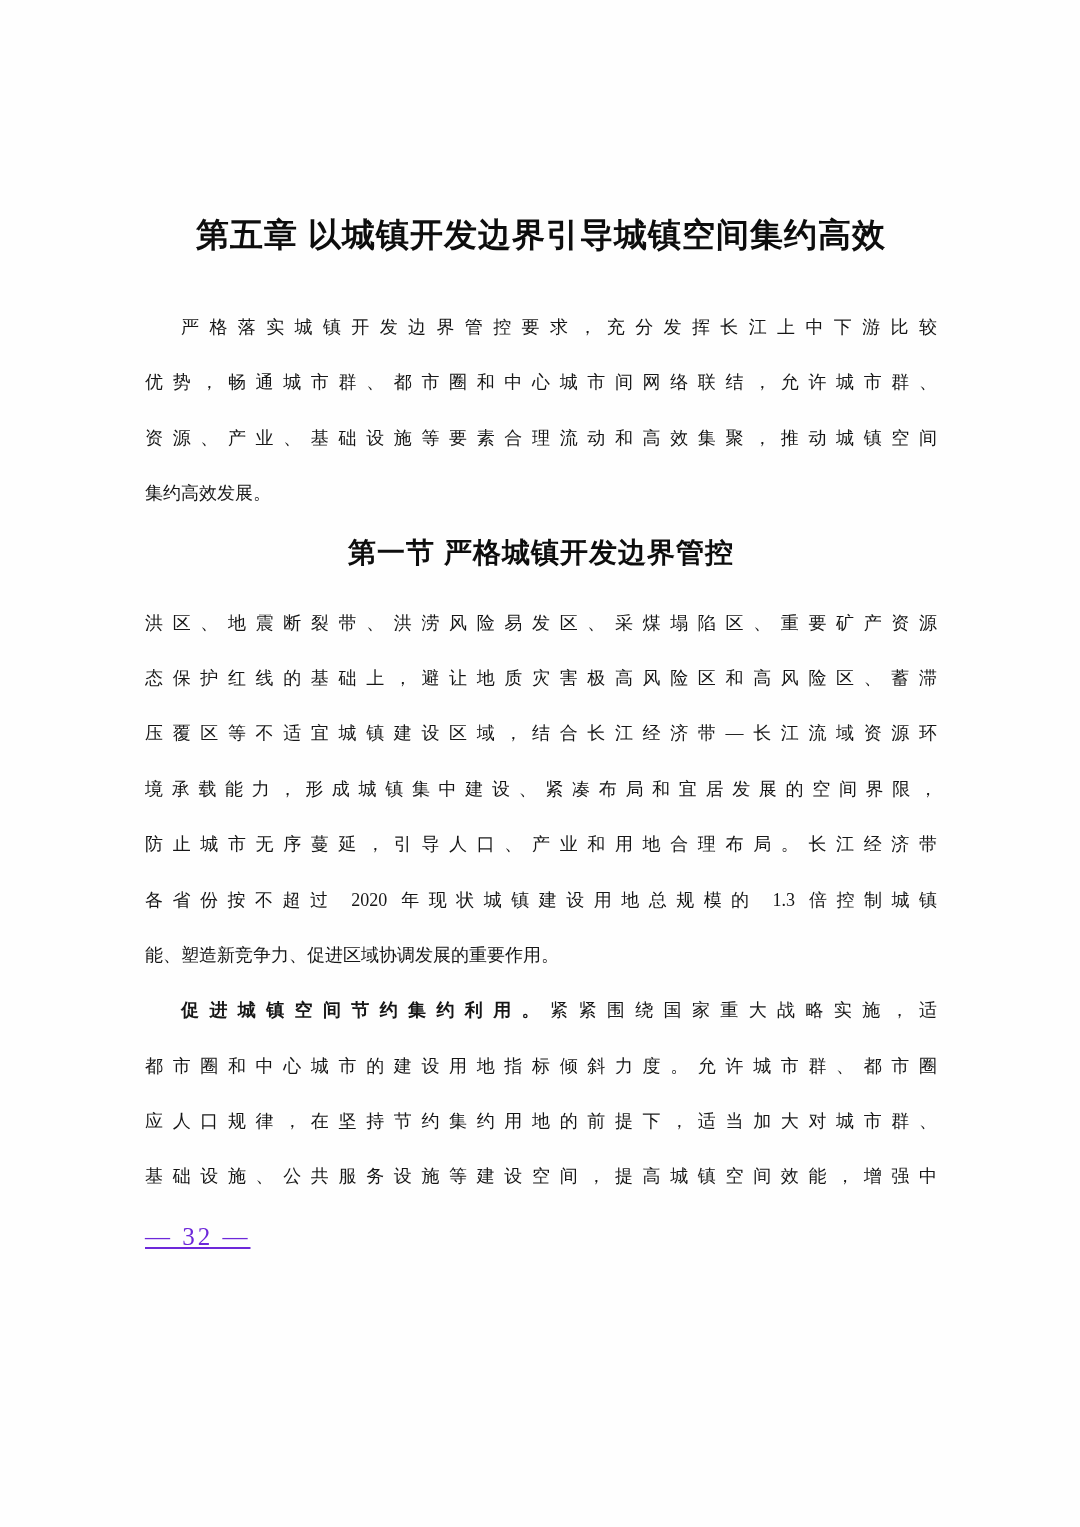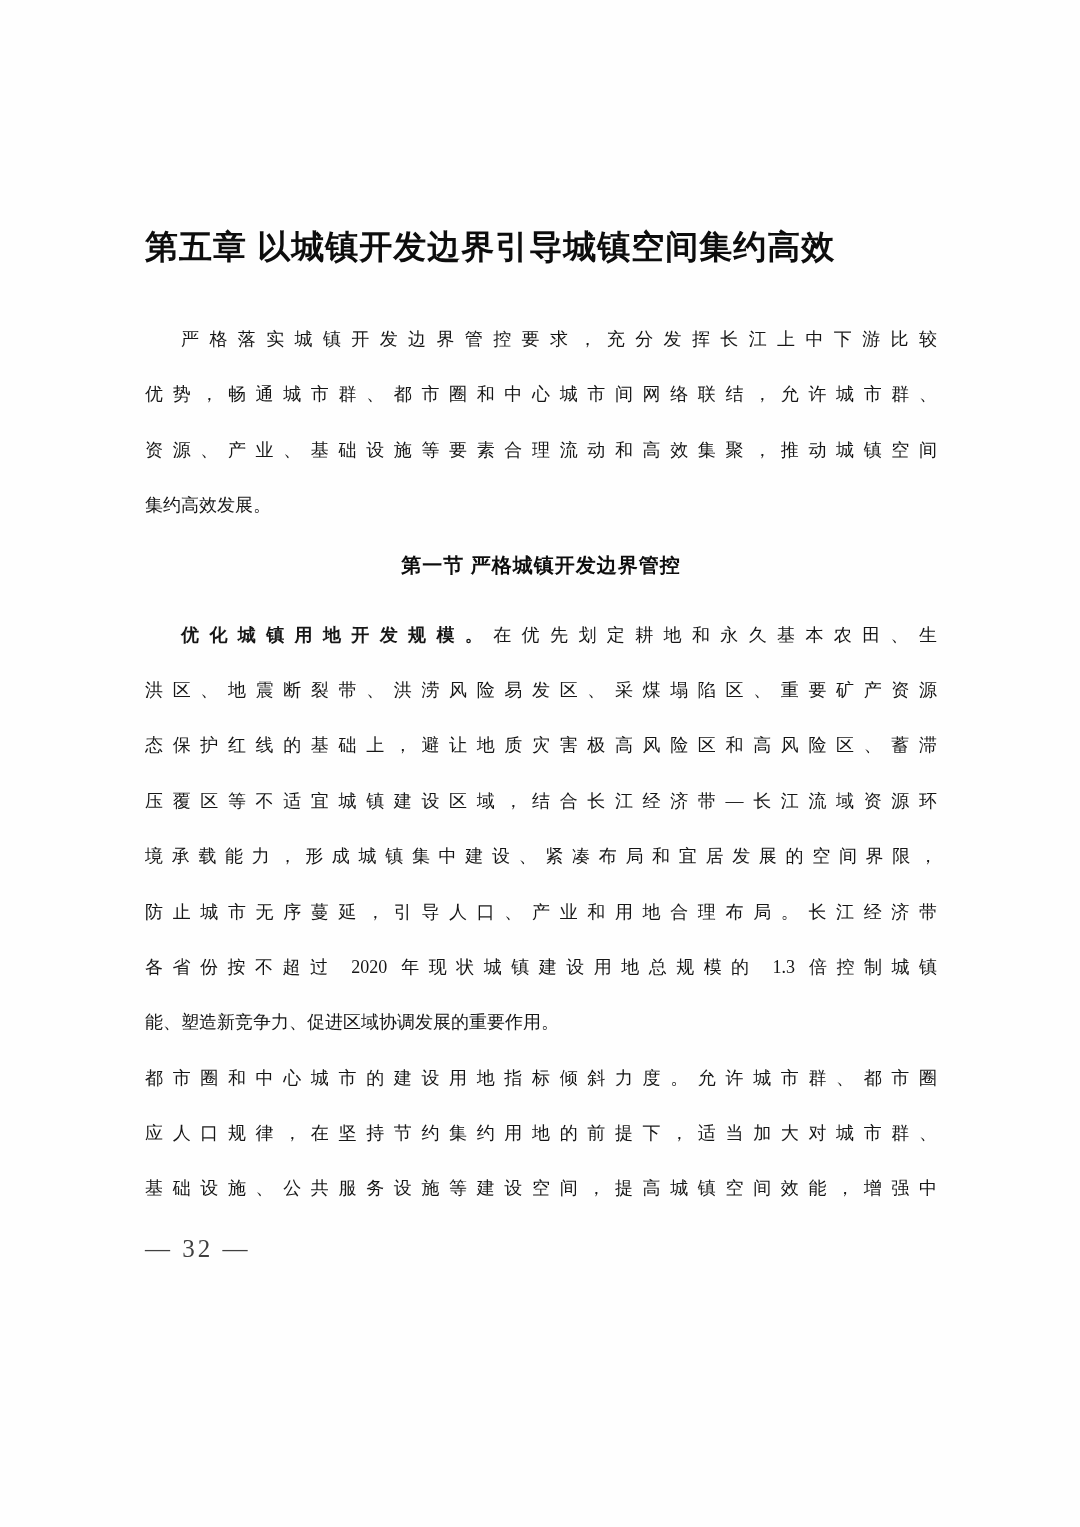--- a/index.html
+++ b/index.html
@@ -13,35 +13,35 @@
     height: 1527px;
     margin: 0 auto;
     background: #fefefe;
     box-sizing: border-box;
     padding: 212px 143px 0 145px;
     overflow: hidden;
     color: #161616;
     font-family: "Liberation Serif", serif;
   }
   .chapter-title {
-    margin: 12px 0 42px 0;
+    margin: 0 0 42px 0;
     font-family: "Liberation Sans", sans-serif;
     font-weight: 700;
     font-size: 33px;
     line-height: 46px;
     letter-spacing: 1px;
-    text-align: left;
+    text-align: center;
     color: #0d0d0d;
     white-space: nowrap;
   }
   .section-title {
     margin: 10px 0 22px 0;
     font-family: "Liberation Sans", sans-serif;
     font-weight: 700;
-    font-size: 20px;
+    font-size: 28px;
     line-height: 42px;
     letter-spacing: 1px;
     text-align: center;
     color: #0d0d0d;
   }
   .paragraph {
     margin: 0;
   }
   .line {
     font-size: 18px;
@@ -59,49 +59,50 @@
   }
   .line b {
     font-weight: 700;
     font-family: "Liberation Sans", sans-serif;
   }
   .page-number {
     margin-top: 12px;
     font-size: 25px;
     line-height: 40px;
     letter-spacing: 3px;
-    color: #404040;
+    color: #6d28d9;
     text-align: left;
+    text-decoration: underline;
   }
 </style>
 </head>
 <body>
 
 <div class="page">
   <h1 class="chapter-title">第五章 以城镇开发边界引导城镇空间集约高效</h1>
 
   <main class="doc-body">
       <div class="paragraph">
         <div class="line first"><span>严格落实城镇开发边界管控要求，充分发挥长江上中下游比较</span></div>
         <div class="line"><span>优势，畅通城市群、都市圈和中心城市间网络联结，允许城市群、</span></div>
         <div class="line"><span>资源、产业、基础设施等要素合理流动和高效集聚，推动城镇空间</span></div>
         <div class="line nojust"><span>集约高效发展。</span></div>
       </div>
       <h2 class="section-title">第一节 严格城镇开发边界管控</h2>
       <div class="paragraph">
-        <div class="line first"><b>优化城镇用地开发规模。</b><span>在优先划定耕地和永久基本农田、生</span></div>
         <div class="line"><span>洪区、地震断裂带、洪涝风险易发区、采煤塌陷区、重要矿产资源</span></div>
         <div class="line"><span>态保护红线的基础上，避让地质灾害极高风险区和高风险区、蓄滞</span></div>
         <div class="line"><span>压覆区等不适宜城镇建设区域，结合长江经济带—长江流域资源环</span></div>
         <div class="line"><span>境承载能力，形成城镇集中建设、紧凑布局和宜居发展的空间界限，</span></div>
         <div class="line"><span>防止城市无序蔓延，引导人口、产业和用地合理布局。长江经济带</span></div>
         <div class="line"><span>各省份按不超过 2020 年现状城镇建设用地总规模的 1.3 倍控制城镇</span></div>
         <div class="line nojust"><span>能、塑造新竞争力、促进区域协调发展的重要作用。</span></div>
       </div>
       <div class="paragraph">
+        <div class="line first"><b>促进城镇空间节约集约利用。</b><span>紧紧围绕国家重大战略实施，适</span></div>
         <div class="line"><span>都市圈和中心城市的建设用地指标倾斜力度。允许城市群、都市圈</span></div>
         <div class="line"><span>应人口规律，在坚持节约集约用地的前提下，适当加大对城市群、</span></div>
         <div class="line"><span>基础设施、公共服务设施等建设空间，提高城镇空间效能，增强中</span></div>
       </div>
     </main>
 
   <div class="page-number">— 32 —</div>
 </div>
 
 </body></html>

